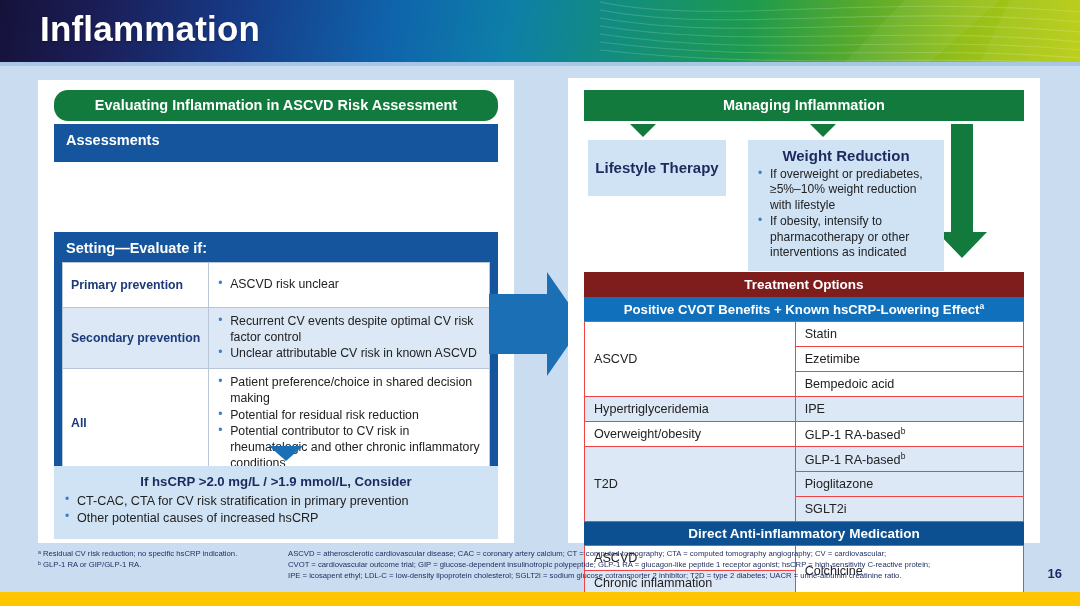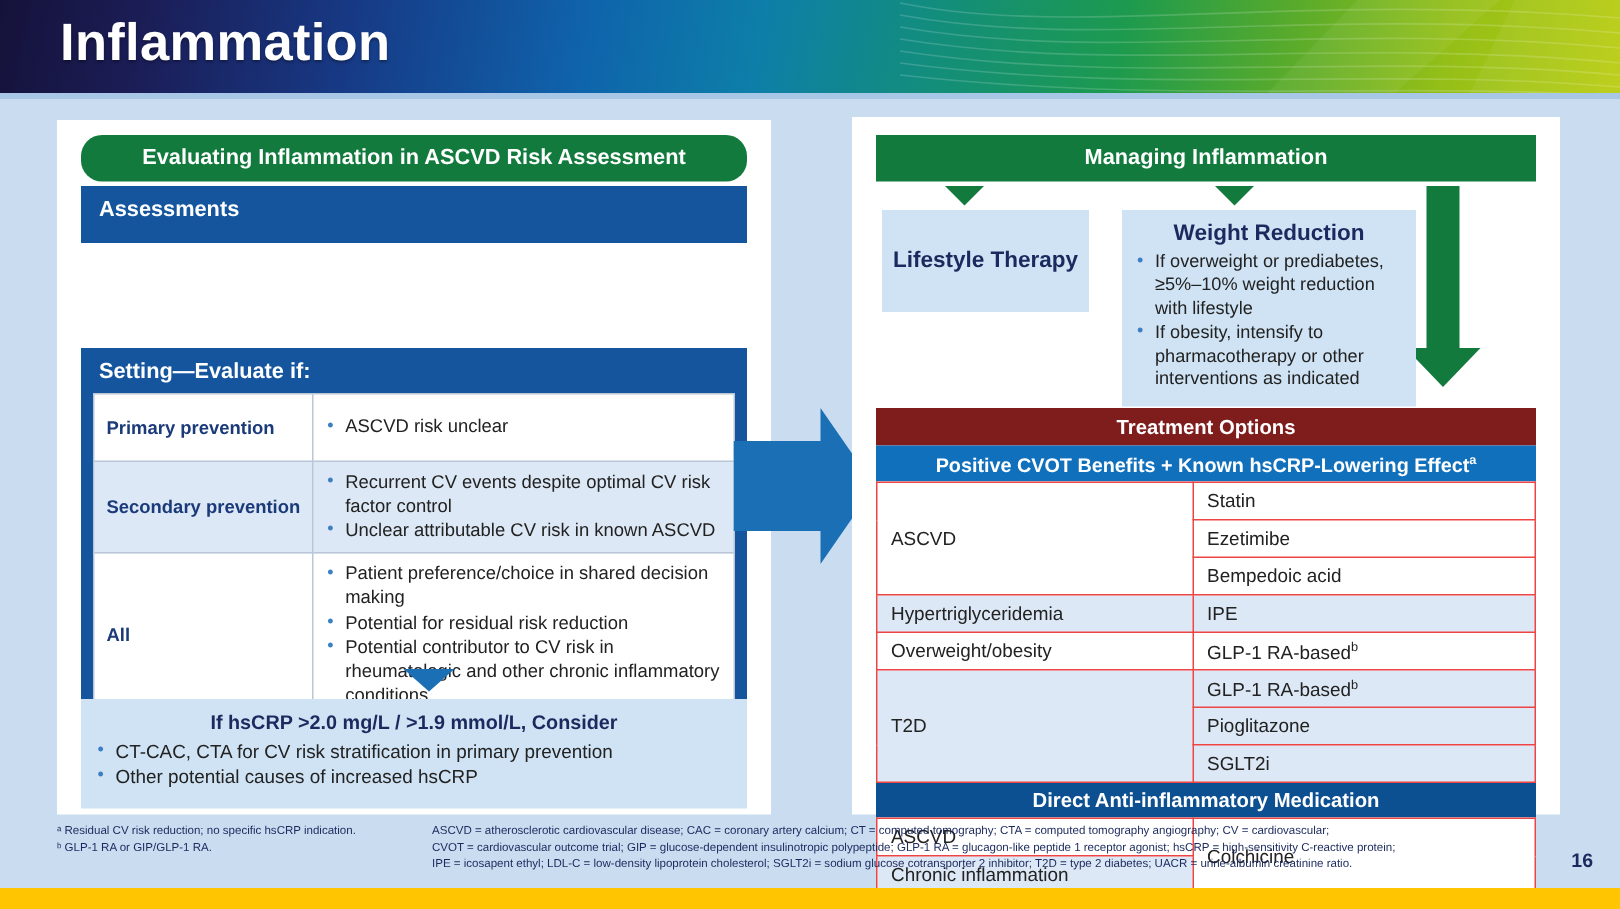--- a/index.html
+++ b/index.html
@@ -76,21 +76,21 @@
   #consider-title{text-align:center;font-weight:bold;font-size:13.2px;color:#1b2a5e;margin-bottom:4px;}
   #consider-list{font-size:12.6px;color:#222;}
   
   #manage-head{position:absolute;left:16px;top:12px;width:440px;padding:7px 0;}
   .gdown{position:absolute;width:0;height:0;border-left:13px solid transparent;border-right:13px solid transparent;border-top:13px solid #127a3d;}
   #gdown1{left:62px;top:46px;}
   #gdown2{left:242px;top:46px;}
   .gstem{position:absolute;left:383px;top:46px;width:22px;height:108px;background:#127a3d;}
   .gtip{position:absolute;left:369px;top:154px;width:0;height:0;border-left:25px solid transparent;border-right:25px solid transparent;border-top:26px solid #127a3d;}
   #lifestyle-box{
-    position:absolute;left:20px;top:62px;width:138px;height:68px;
+    position:absolute;left:20px;top:62px;width:138px;height:56px;
     background:#cfe3f4;display:flex;align-items:center;justify-content:center;
   }
   #lifestyle-box .t{font-weight:bold;font-size:15px;color:#1b2a5e;text-align:center;line-height:1.22;}
   #weight-box{
     position:absolute;left:180px;top:62px;width:196px;
     background:#cfe3f4;padding:7px 9px 9px 9px;box-sizing:border-box;
   }
   #weight-title{font-weight:bold;font-size:15px;color:#1b2a5e;text-align:center;margin-bottom:3px;}
   #weight-list{font-size:12.1px;color:#222;}
   #treat-wrap{position:absolute;left:16px;top:194px;width:440px;}

